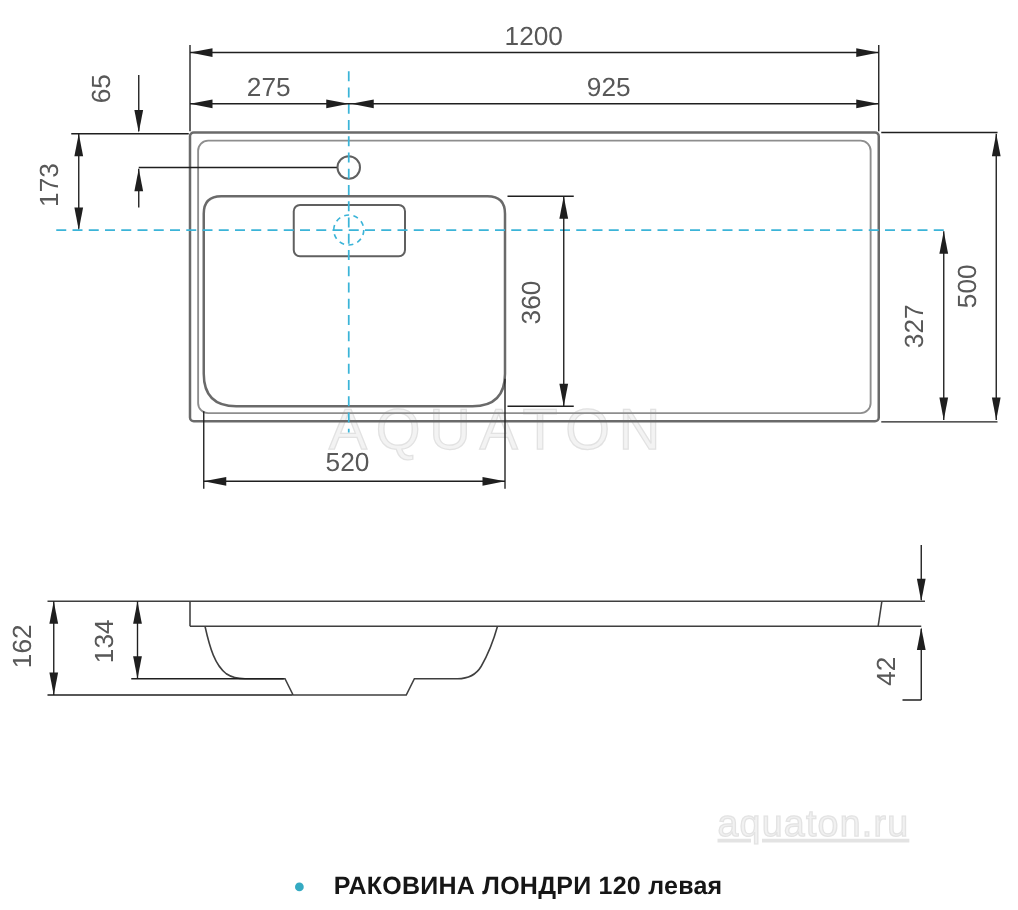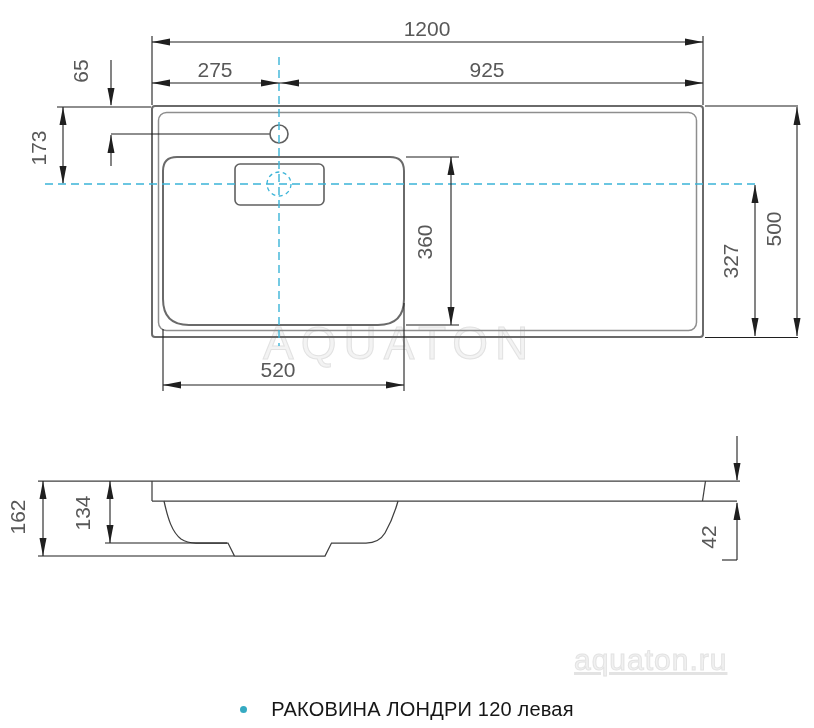--- a/index.html
+++ b/index.html
@@ -24,21 +24,21 @@
   .outline-thin{fill:none;stroke:#8e8e8e;stroke-width:1.5;}
   .outline-mid{fill:none;stroke:#606060;stroke-width:1.6;}
   .profile{fill:none;stroke:#3f3f3f;stroke-width:1.25;}
   .dimline{fill:none;stroke:#1f1f1f;stroke-width:1.1;}
   .arrow{fill:#1f1f1f;stroke:none;}
   .cyan{fill:none;stroke:#3bb4d8;stroke-width:1.4;stroke-dasharray:8 5;}
   .cyan-circ{fill:none;stroke:#3bb4d8;stroke-width:1.3;stroke-dasharray:4 3.5;}
   .dim-text{font-family:"Liberation Sans",sans-serif;font-size:21px;fill:#585858;}
   .caption{
     position:absolute;left:0;right:0;top:698px;display:flex;
-    justify-content:center;align-items:center;gap:24px;z-index:2;
+    justify-content:center;align-items:center;gap:24px;z-index:2;font-weight:bold;
   }
   .caption .bullet{width:7px;height:7px;border-radius:50%;background:#35aac2;flex:0 0 auto;}
   .caption .cap-text{font-size:20px;color:#161616;letter-spacing:0.2px;}
 </style>
 </head>
 <body>
 
 <div class="wm-center">AQUATON</div>
 <div class="wm-site">aquaton.ru</div>
 

